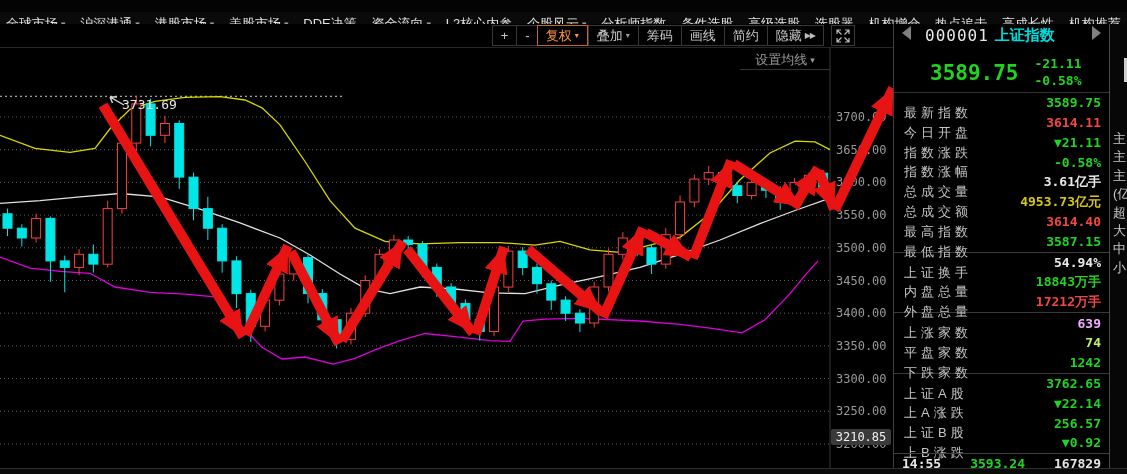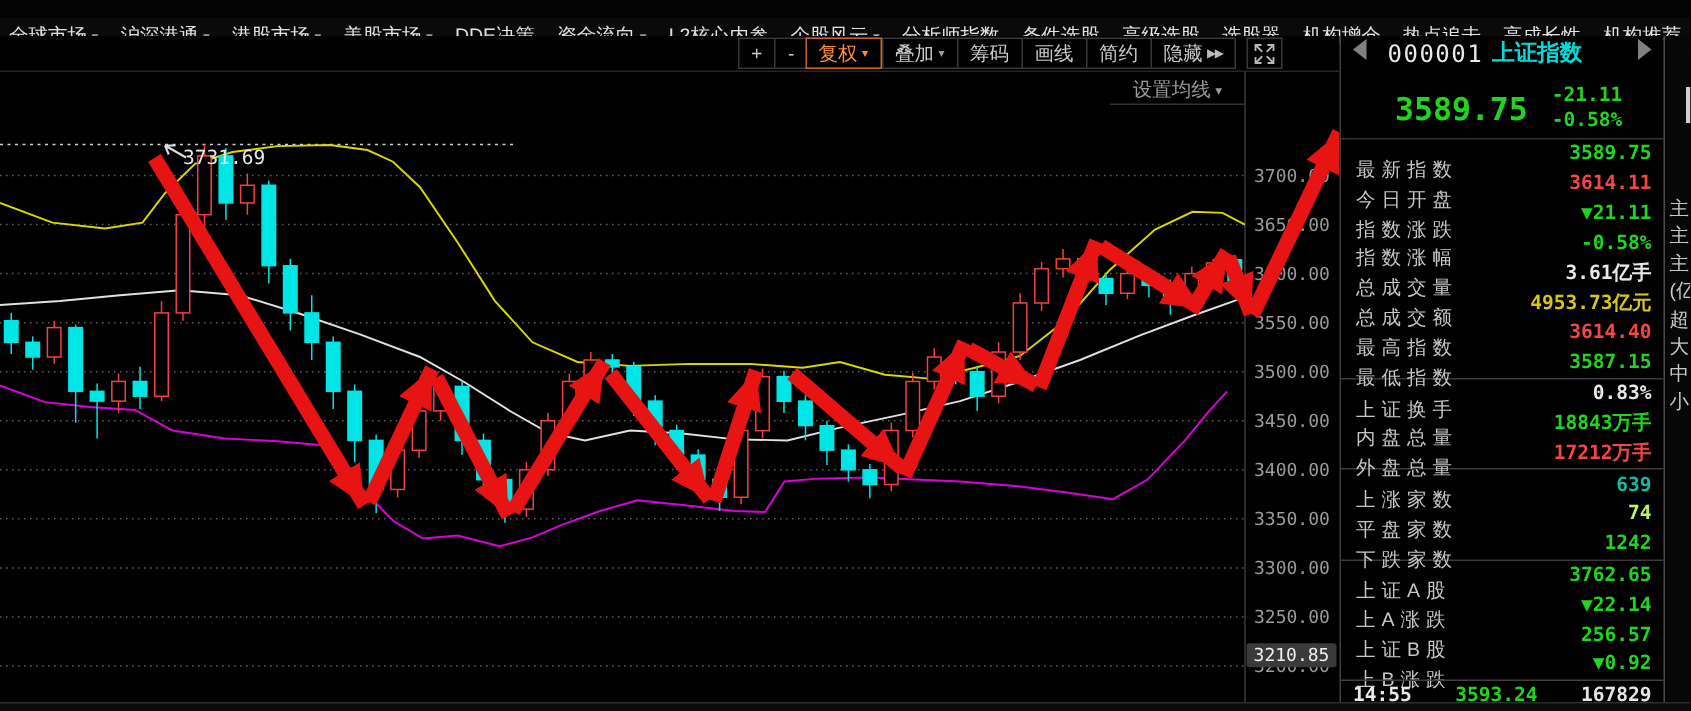--- a/index.html
+++ b/index.html
@@ -329,33 +329,33 @@
         <div class="q-row">
           <span class="lbl">最高指数</span>
           <span class="val" style="color: rgb(245, 69, 69);">3614.40</span>
         </div>
         <div class="q-row qdiv">
           <span class="lbl">最低指数</span>
           <span class="val" style="color: rgb(33, 212, 33);">3587.15</span>
         </div>
         <div class="q-row">
           <span class="lbl">上证换手</span>
-          <span class="val" style="color: rgb(232, 232, 232);">0.83%</span>
+          <span class="val" style="color: rgb(232, 232, 232);">54.94%</span>
         </div>
         <div class="q-row">
           <span class="lbl">内盘总量</span>
           <span class="val" style="color: rgb(33, 212, 33);">18843万手</span>
         </div>
         <div class="q-row qdiv">
           <span class="lbl">外盘总量</span>
           <span class="val" style="color: rgb(245, 69, 69);">17212万手</span>
         </div>
         <div class="q-row">
           <span class="lbl">上涨家数</span>
-          <span class="val" style="color: #14b8a6;">639</span>
+          <span class="val" style="color: #f0abfc;">639</span>
         </div>
         <div class="q-row">
           <span class="lbl">平盘家数</span>
           <span class="val" style="color: #bef264;">74</span>
         </div>
         <div class="q-row qdiv">
           <span class="lbl">下跌家数</span>
           <span class="val" style="color: rgb(33, 212, 33); margin-left: 40px;">1242</span>
         </div>
         <div class="q-row">

